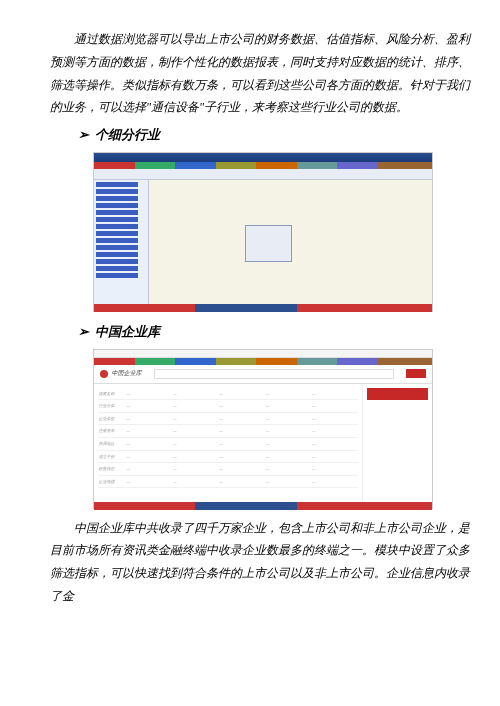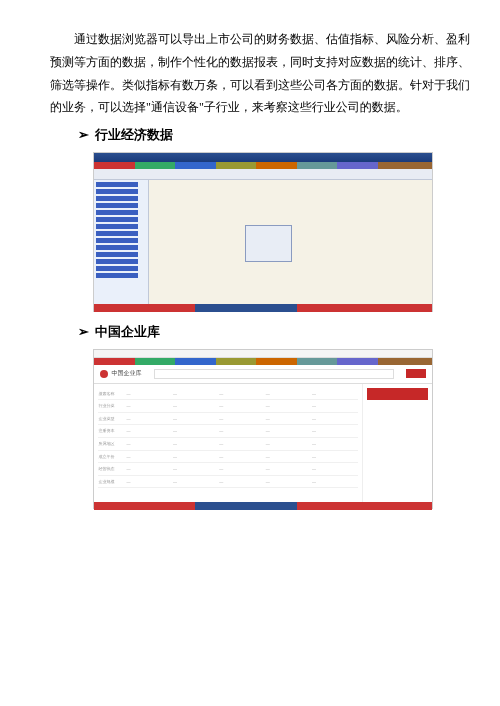--- a/index.html
+++ b/index.html
@@ -11,20 +11,21 @@
     line-height: 1.9;
     color: #000;
   }
   .page {
     width: 500px;
     height: 636px;
     margin: 0 auto;
     box-sizing: border-box;
     padding: 28px 25px 20px 50px;
     position: relative;
+    font-style: italic;
   }
   .para {
     text-indent: 2em;
     margin: 0 0 4px 0;
   }
   .heading {
     font-family: "SimHei", "黑体", sans-serif;
     font-weight: bold;
     font-size: 13px;
     margin: 4px 0 4px 28px;
@@ -183,21 +184,21 @@
 </style>
 </head>
 <body>
 
 <div class="page">
 
   <p class="para">通过数据浏览器可以导出上市公司的财务数据、估值指标、风险分析、盈利预测等方面的数据，制作个性化的数据报表，同时支持对应数据的统计、排序、筛选等操作。类似指标有数万条，可以看到这些公司各方面的数据。针对于我们的业务，可以选择"通信设备"子行业，来考察这些行业公司的数据。</p>
 
   <div class="heading">
     <span class="arrow">➢</span>
-    <span>行业经济数据</span>
+    <span>个细分行业</span>
   </div>
 
   <div class="screenshot-stub stub1">
     <div class="s1-titlebar"></div>
     <div class="s1-tabs"></div>
     <div class="s1-toolbar"></div>
     <div class="s1-body">
       <div class="s1-side">
         <div class="s1-item"></div>
         <div class="s1-item"></div>
@@ -307,14 +308,15 @@
         </tbody>
           </table>
       </div>
       <div class="s2-right">
         <div class="s2-rightbox"></div>
       </div>
     </div>
     <div class="s2-foot"></div>
   </div>
 
+  <p class="para">中国企业库中共收录了四千万家企业，包含上市公司和非上市公司企业，是目前市场所有资讯类金融终端中收录企业数最多的终端之一。模块中设置了众多筛选指标，可以快速找到符合条件的上市公司以及非上市公司。企业信息内收录了金</p>
 
 </div>
 
 </body></html>

